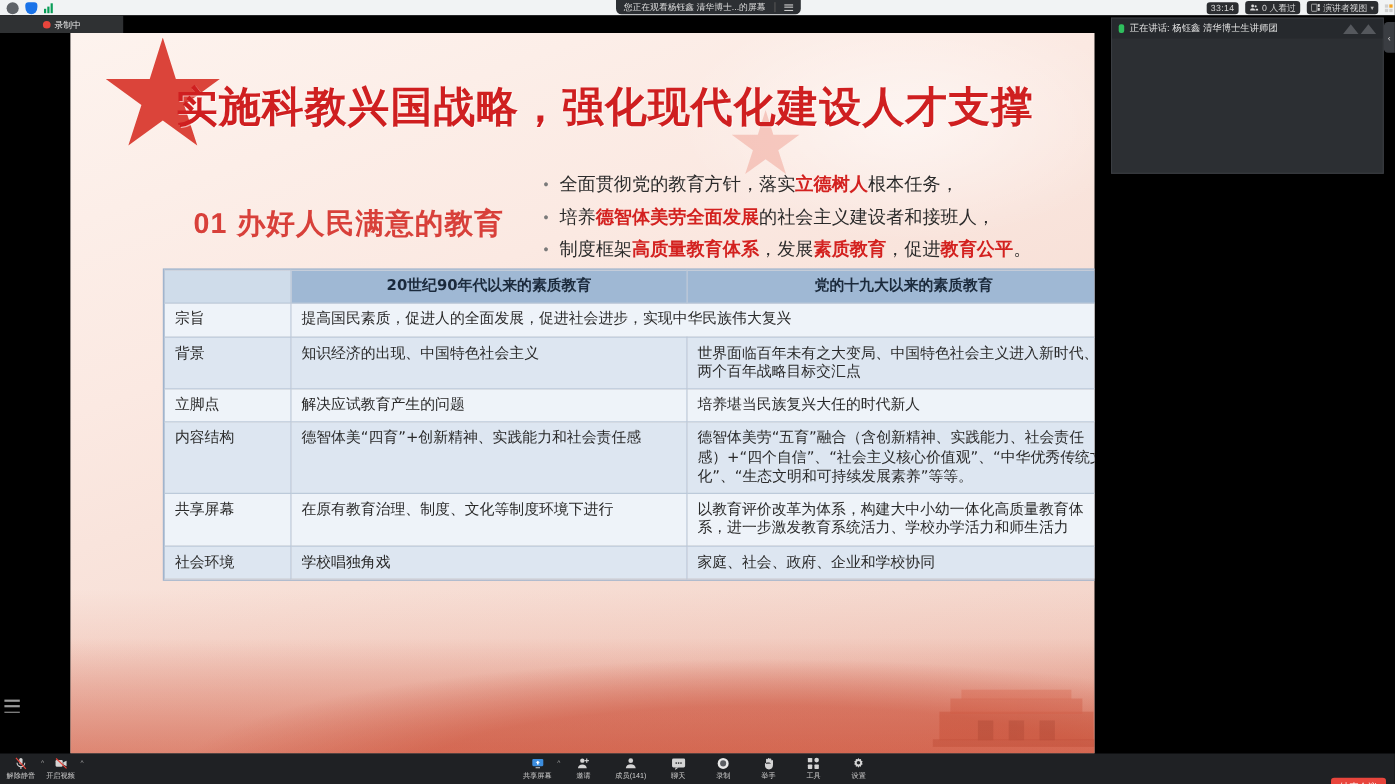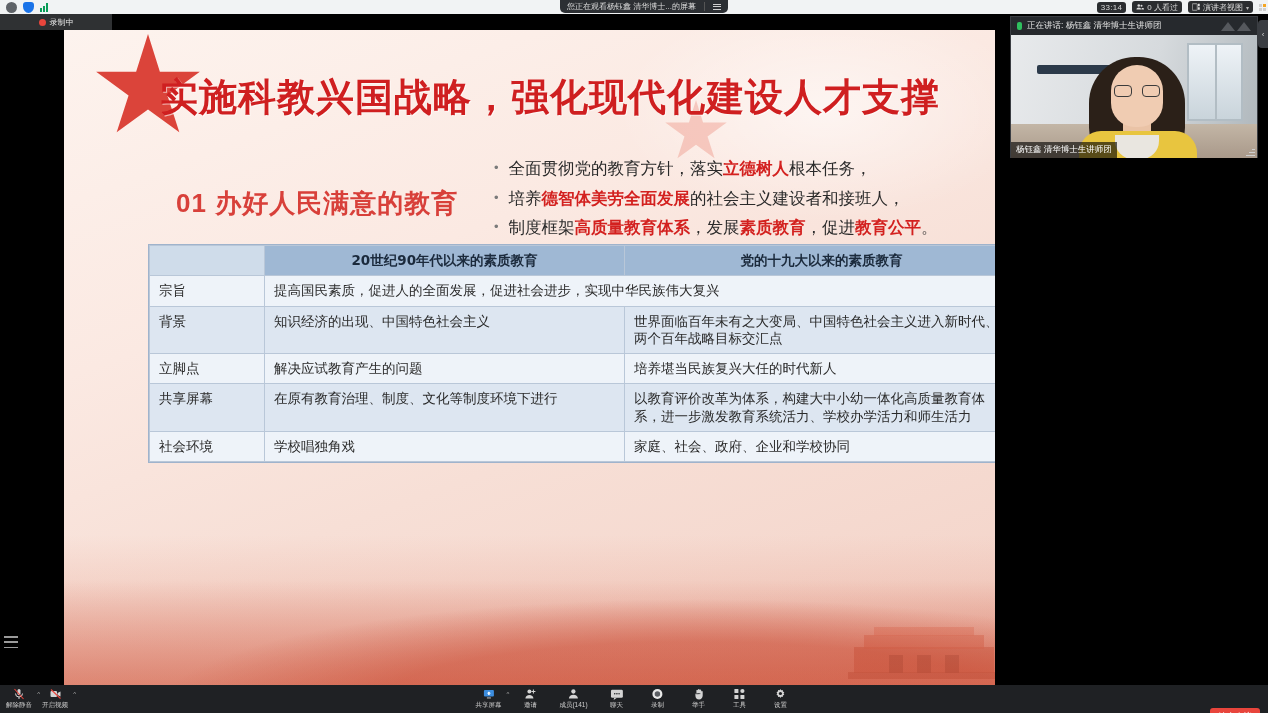--- a/index.html
+++ b/index.html
@@ -318,20 +318,25 @@
             <td class="rowhead">背景</td>
             <td class="c1">知识经济的出现、中国特色社会主义</td>
             <td>世界面临百年未有之大变局、中国特色社会主义进入新时代、两个百年战略目标交汇点</td>
           </tr>
           <tr>
             <td class="rowhead">立脚点</td>
             <td class="c1">解决应试教育产生的问题</td>
             <td>培养堪当民族复兴大任的时代新人</td>
           </tr>
           <tr>
+            <td class="rowhead">内容结构</td>
+            <td class="c1">德智体美“四育”+创新精神、实践能力和社会责任感</td>
+            <td>德智体美劳“五育”融合（含创新精神、实践能力、社会责任感）+“四个自信”、“社会主义核心价值观”、“中华优秀传统文化”、“生态文明和可持续发展素养”等等。</td>
+          </tr>
+          <tr>
             <td class="rowhead">共享屏幕</td>
             <td class="c1">在原有教育治理、制度、文化等制度环境下进行</td>
             <td>以教育评价改革为体系，构建大中小幼一体化高质量教育体系，进一步激发教育系统活力、学校办学活力和师生活力</td>
           </tr>
           <tr>
             <td class="rowhead">社会环境</td>
             <td class="c1">学校唱独角戏</td>
             <td>家庭、社会、政府、企业和学校协同</td>
           </tr>
         </tbody>
@@ -360,41 +365,20 @@
 
 <div class="thumb">
   <div class="thumb-bar">
     <span class="mic-green"></span>
     <span>正在讲话: 杨钰鑫 清华博士生讲师团</span>
     <span class="wave">
         <i></i>
         <i></i>
       </span>
   </div>
-  <div class="thumb-video">
-    <div class="room-wall"></div>
-    <div class="room-win"></div>
-    <div class="room-dark"></div>
-    <div class="room-floor"></div>
-    <div class="person-hair"></div>
-    <div class="person-neck"></div>
-    <div class="person-body"></div>
-    <div class="person-collar"></div>
-    <div class="person-face"></div>
-    <div class="person-glass">
-        <i></i>
-        <i></i>
-      </div>
-    <div class="thumb-name">杨钰鑫 清华博士生讲师团</div>
-    <div class="resize-grip">
-        <i></i>
-        <i></i>
-        <i></i>
-      </div>
-  </div>
 </div>
 
 <div class="bottombar">
   <div class="tb-left">
       <div class="tb-item">
         <span class="tb-ic">
           <svg width="12" height="12" viewBox="0 0 24 24">
             <rect x="9" y="2" width="6" height="12" rx="3" fill="#d4d4d4"></rect>
             <path d="M5 11a7 7 0 0014 0" fill="none" stroke="#d4d4d4" stroke-width="2"></path>
             <line x1="12" y1="18" x2="12" y2="22" stroke="#d4d4d4" stroke-width="2"></line>

